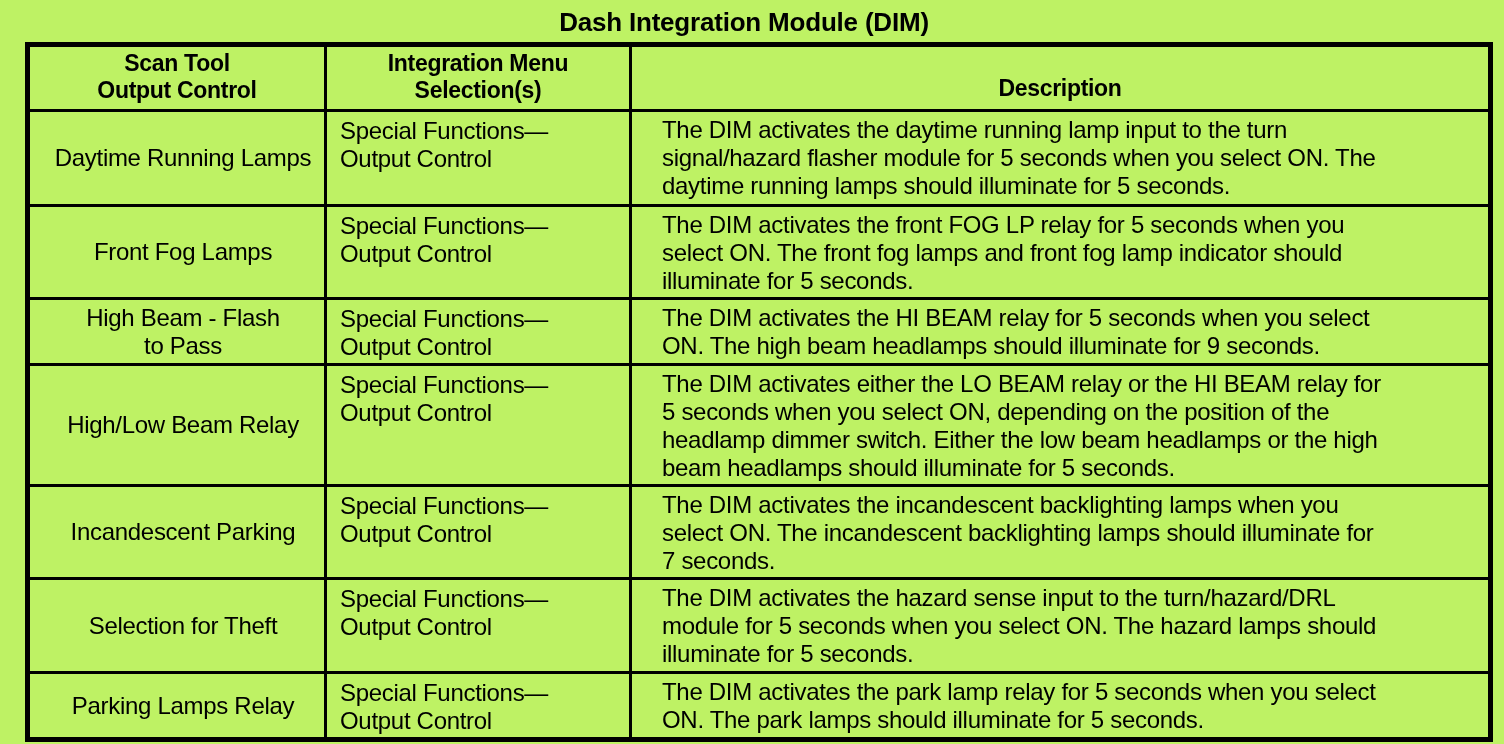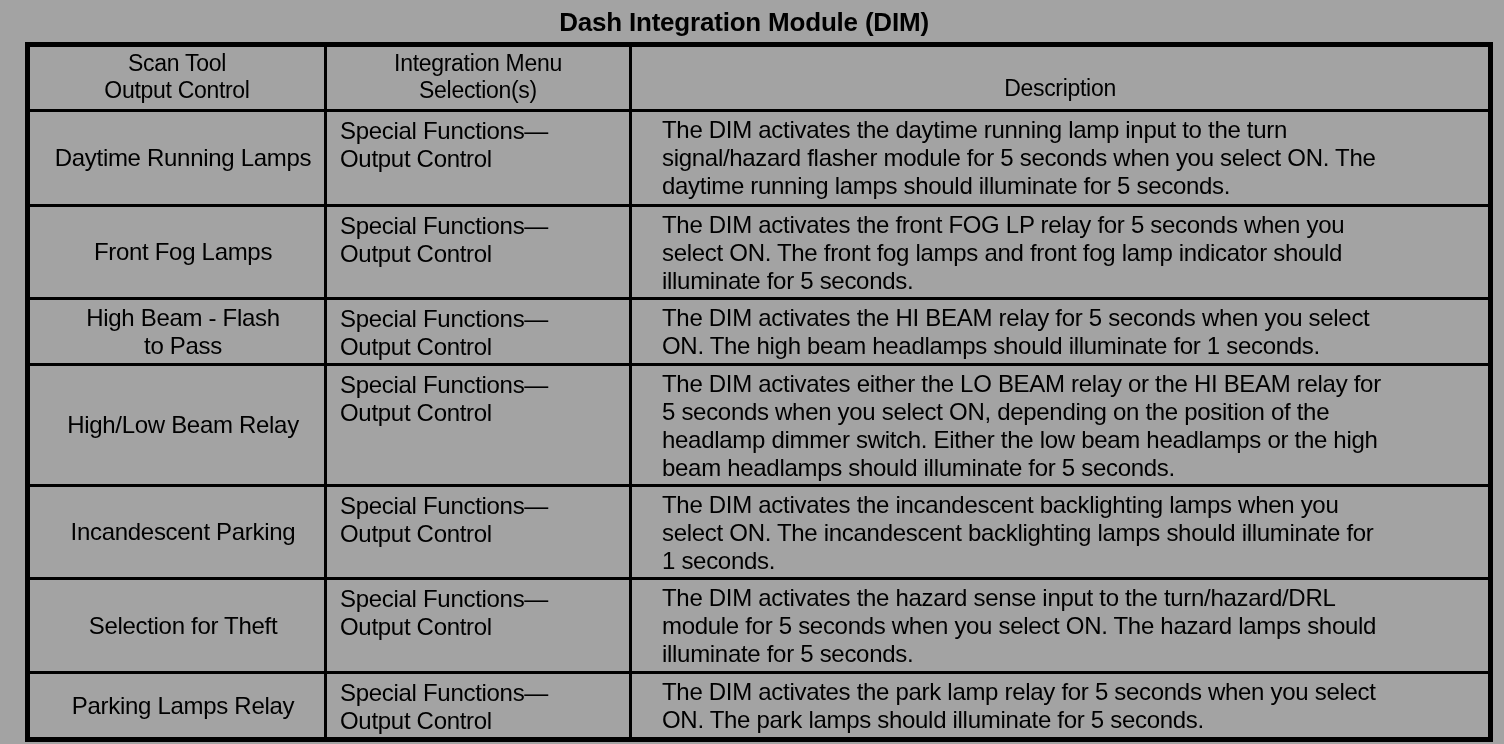--- a/index.html
+++ b/index.html
@@ -6,21 +6,21 @@
     margin: 0;
     padding: 0;
     background: #ffffff;
     color: #000000;
     font-family: "Liberation Sans", "DejaVu Sans", sans-serif;
   }
   .page {
     position: relative;
     width: 1504px;
     height: 744px;
-    background: #a3a3a3;
+    background: #bef264;
     overflow: hidden;
   }
   .title {
     margin: 0;
     padding-top: 7px;
     width: 1488px;
     text-align: center;
     font-size: 26px;
     font-weight: bold;
     letter-spacing: -0.2px;
@@ -42,21 +42,21 @@
     overflow: hidden;
   }
   
   col.c1 { width: 298px; }
   col.c2 { width: 305px; }
   col.c3 { width: 860px; }
   
   tr.hdr { height: 66px; }
   th {
     font-size: 23px;
-    font-weight: normal;
+    font-weight: bold;
     line-height: 27px;
     text-align: center;
     vertical-align: middle;
     padding: 2px 4px 4px 4px;
   }
   th.desc-h {
     vertical-align: bottom;
     padding-bottom: 7px;
     margin-left: 20px;
   }
@@ -124,38 +124,38 @@
         <td class="desc">The DIM activates the front FOG LP relay for 5 seconds when you
 select ON. The front fog lamps and front fog lamp indicator should
 illuminate for 5 seconds.</td>
       </tr>
       <tr class="r3">
         <td class="control">High Beam - Flash
 to Pass</td>
         <td class="menu">Special Functions—
 Output Control</td>
         <td class="desc">The DIM activates the HI BEAM relay for 5 seconds when you select
-ON. The high beam headlamps should illuminate for 1 seconds.</td>
+ON. The high beam headlamps should illuminate for 9 seconds.</td>
       </tr>
       <tr class="r4">
         <td class="control">High/Low Beam Relay</td>
         <td class="menu">Special Functions—
 Output Control</td>
         <td class="desc">The DIM activates either the LO BEAM relay or the HI BEAM relay for
 5 seconds when you select ON, depending on the position of the
 headlamp dimmer switch. Either the low beam headlamps or the high
 beam headlamps should illuminate for 5 seconds.</td>
       </tr>
       <tr class="r5">
         <td class="control">Incandescent Parking</td>
         <td class="menu">Special Functions—
 Output Control</td>
         <td class="desc">The DIM activates the incandescent backlighting lamps when you
 select ON. The incandescent backlighting lamps should illuminate for
-1 seconds.</td>
+7 seconds.</td>
       </tr>
       <tr class="r6">
         <td class="control">Selection for Theft</td>
         <td class="menu">Special Functions—
 Output Control</td>
         <td class="desc">The DIM activates the hazard sense input to the turn/hazard/DRL
 module for 5 seconds when you select ON. The hazard lamps should
 illuminate for 5 seconds.</td>
       </tr>
       <tr class="r7">

